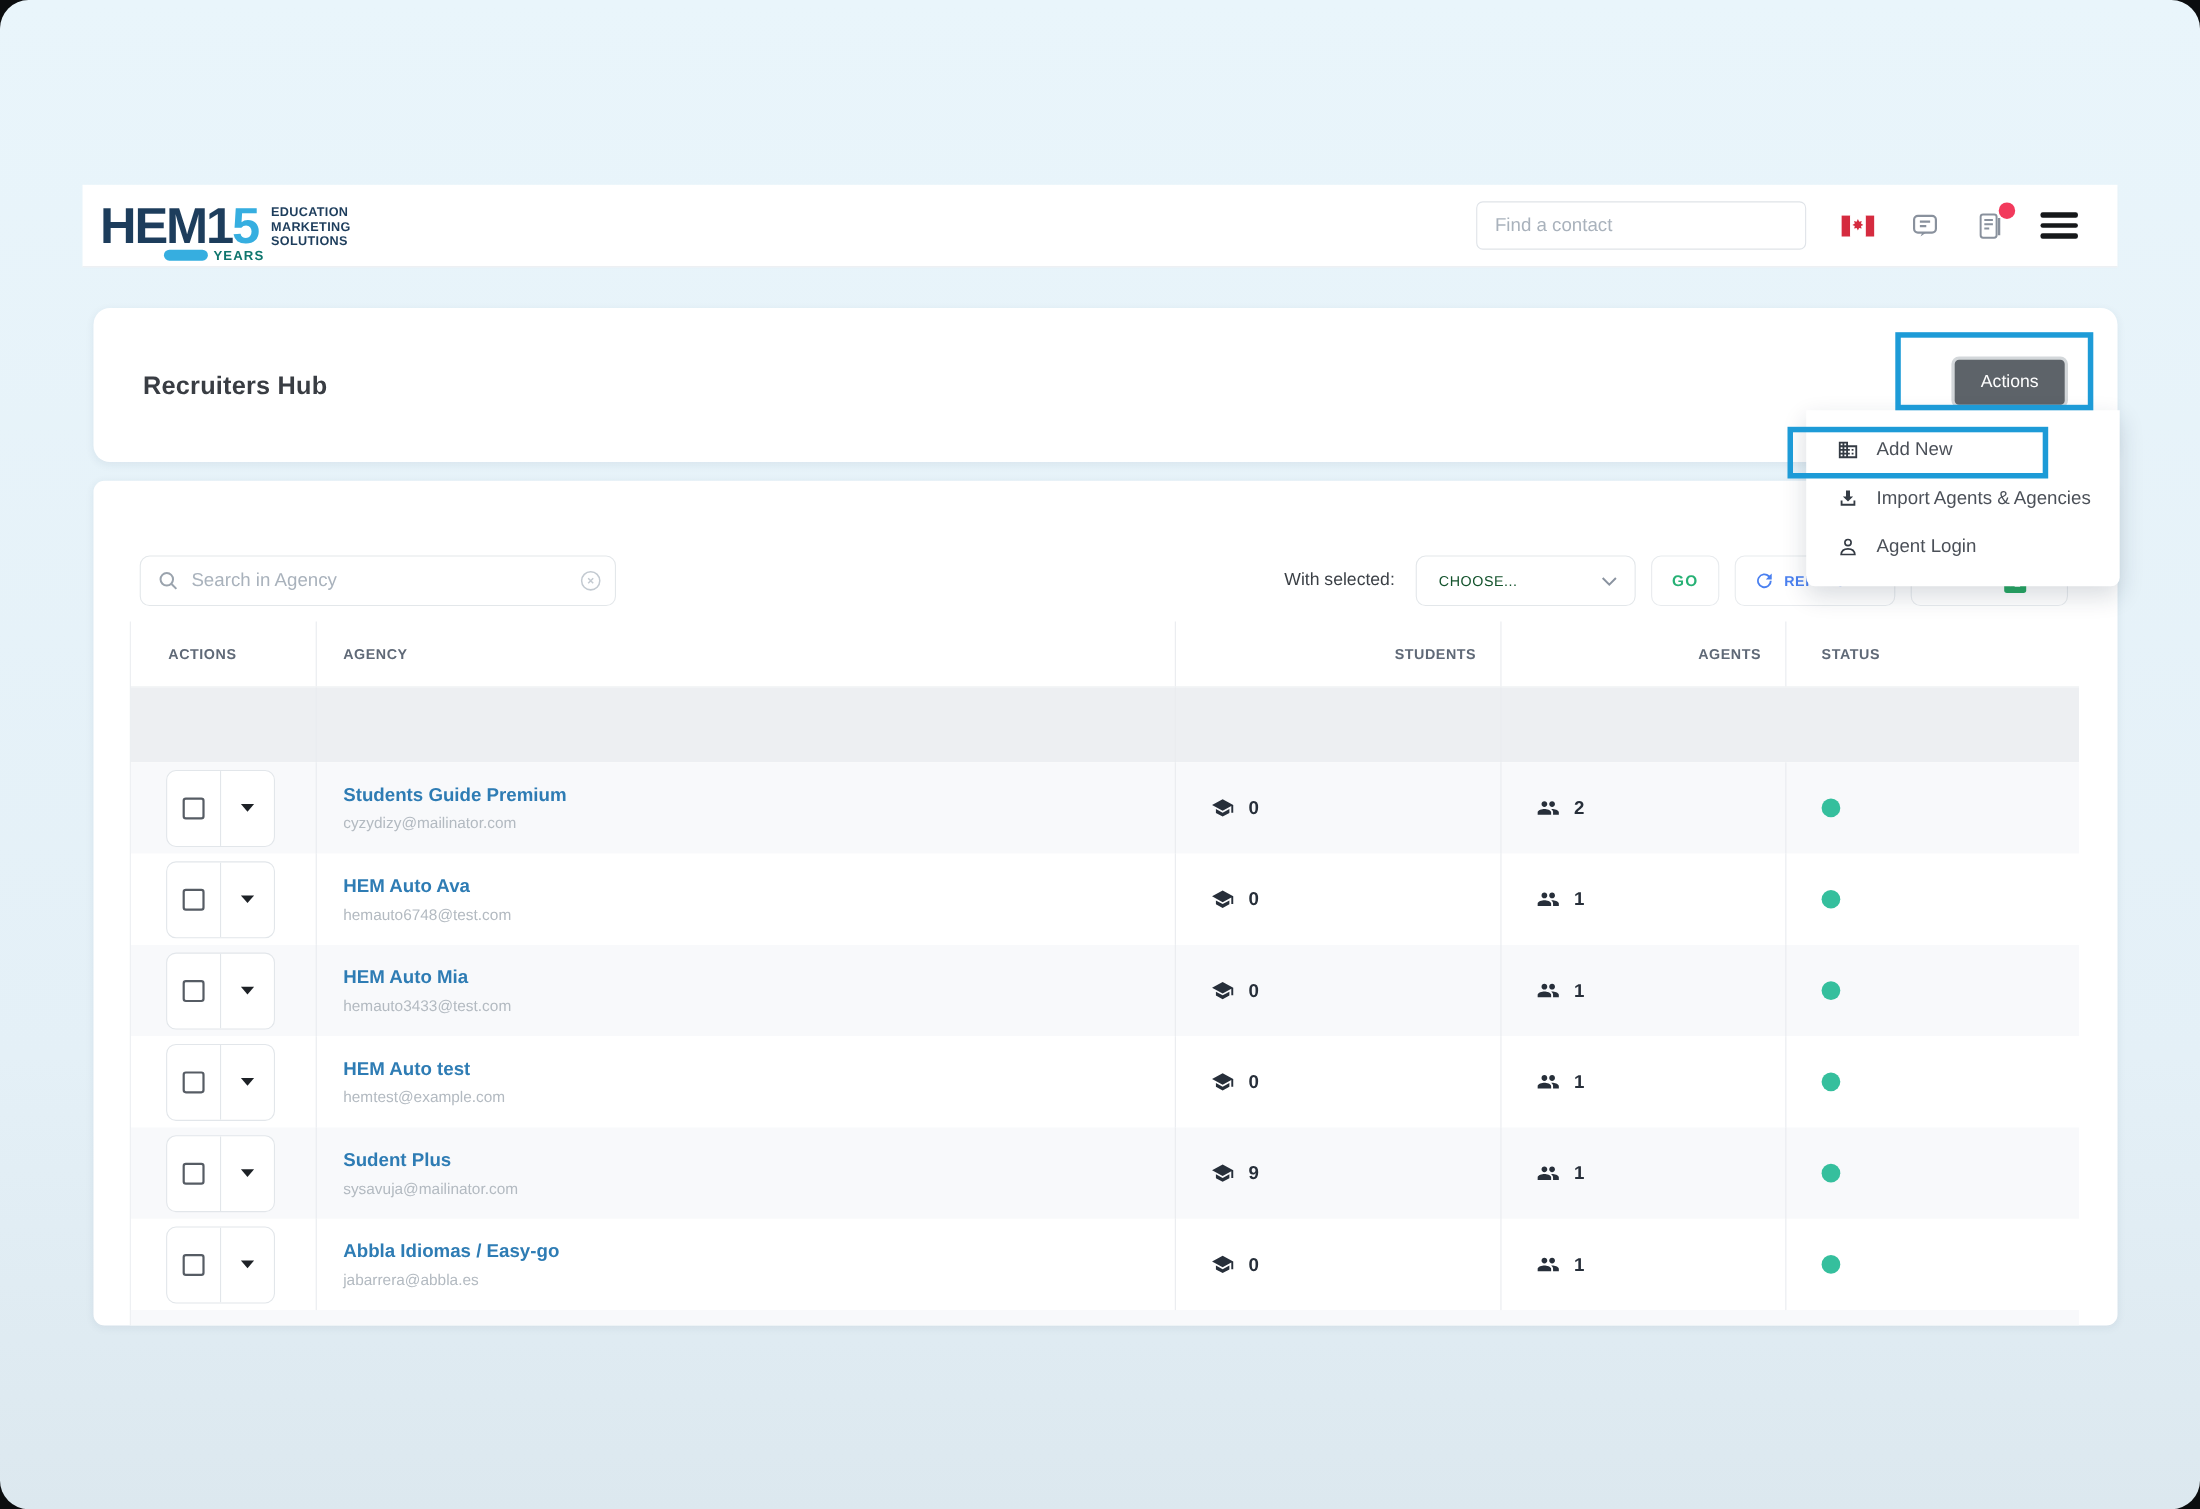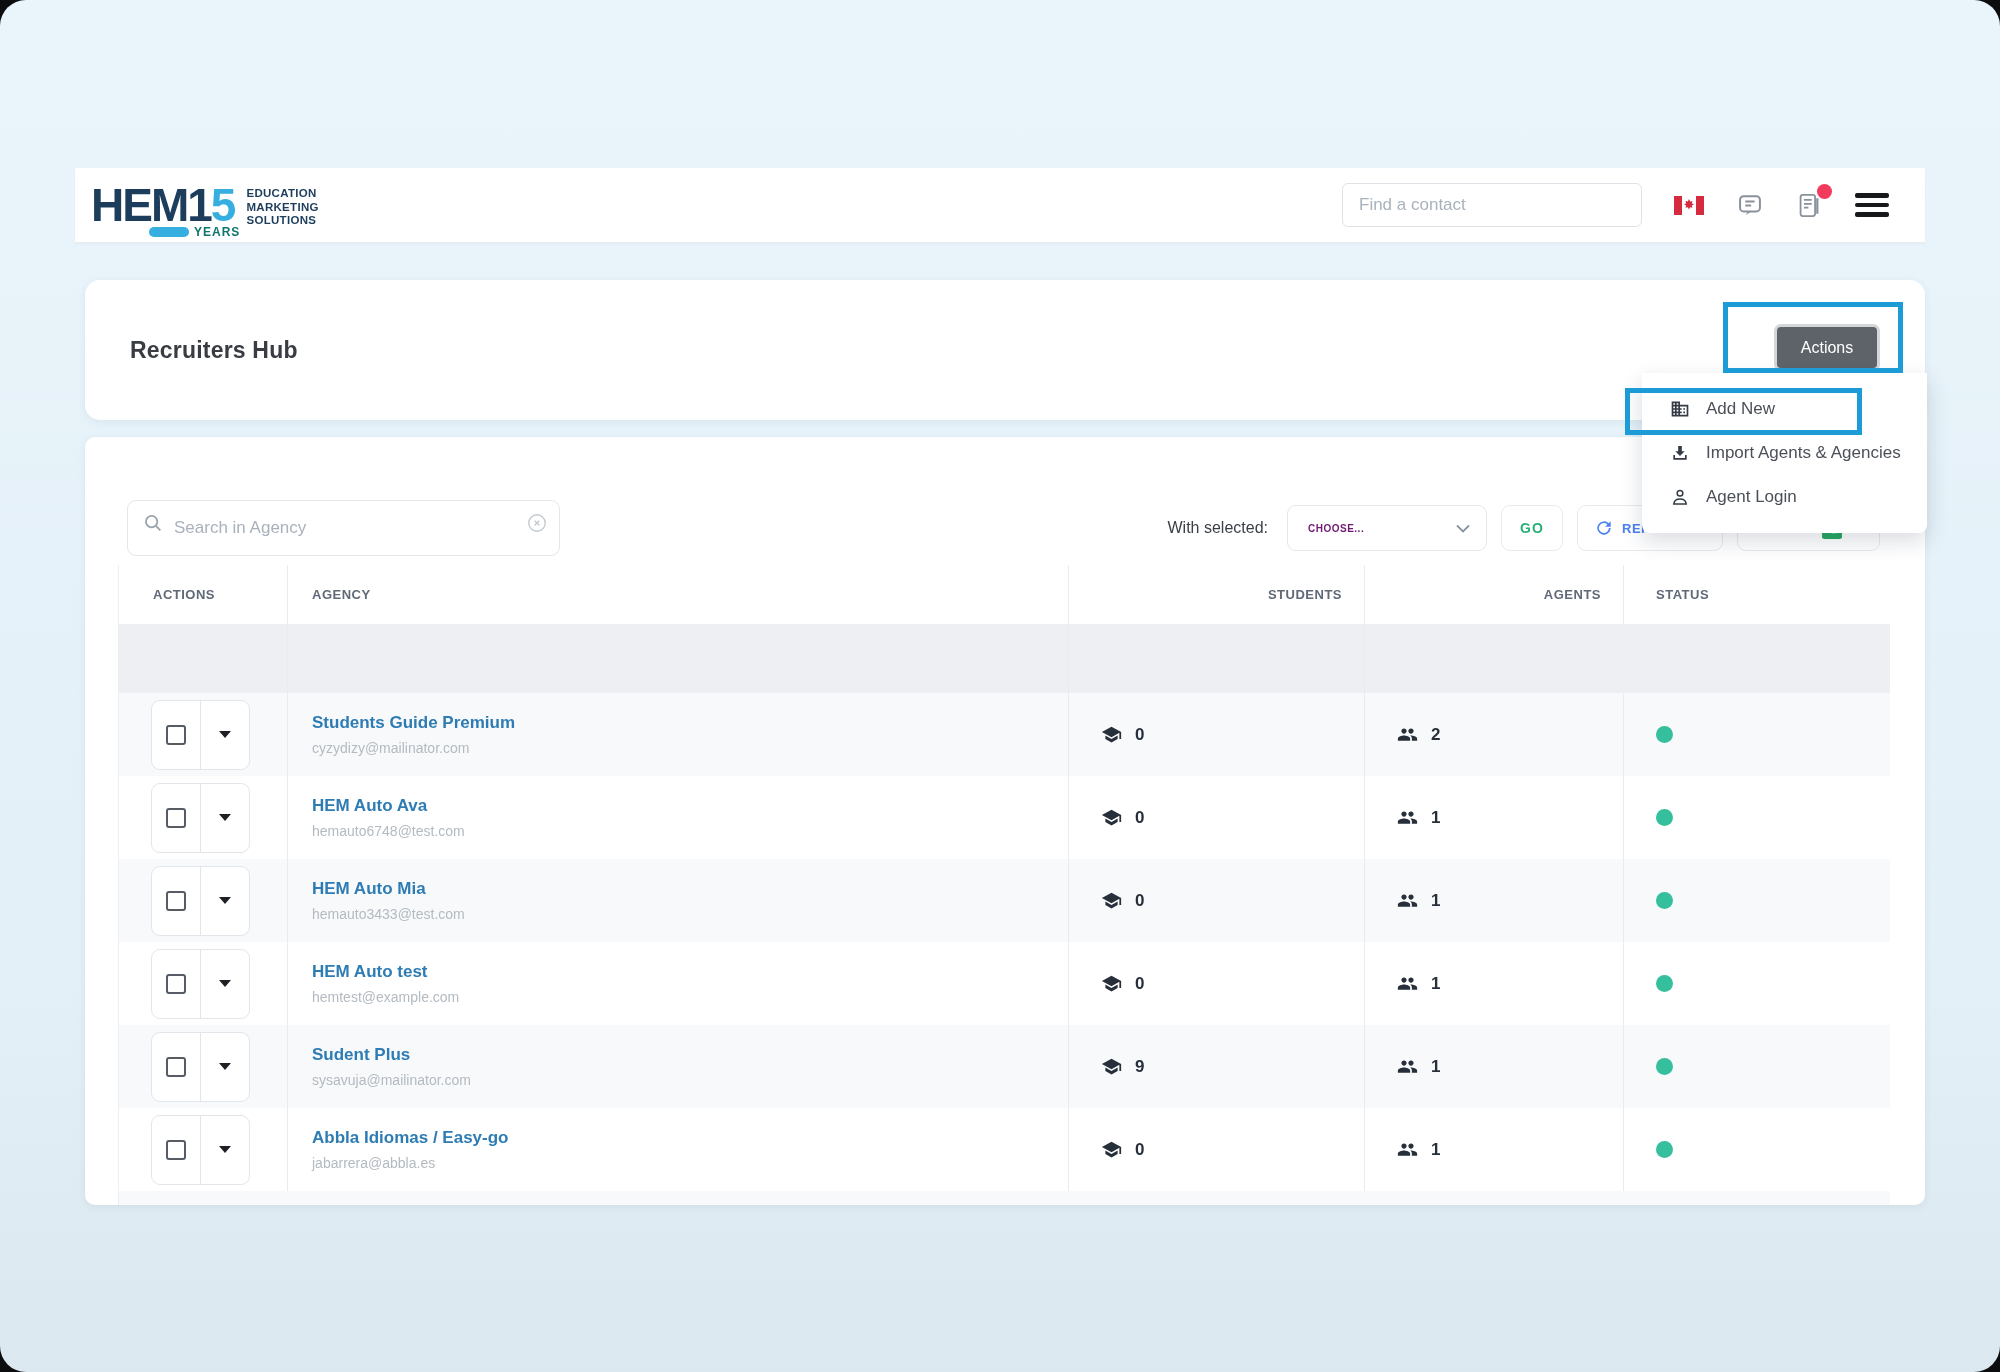--- a/index.html
+++ b/index.html
@@ -46,31 +46,31 @@
   
   .dropdown{position:absolute;left:1642px;top:373px;width:285px;height:160px;background:#fff;z-index:50;
             border-radius:0 0 8px 8px;box-shadow:0 8px 22px rgba(20,40,60,.16);padding-top:14px;}
   .dd-item{display:flex;align-items:center;gap:16px;height:44px;padding-left:28px;cursor:pointer;}
   .dd-item span{font-size:17px;font-weight:500;color:#4b5058;}
 
   
   .table-card{position:absolute;left:85px;top:437px;width:1840px;height:768px;background:#fff;
               border-radius:10px;box-shadow:0 2px 8px rgba(30,60,90,.07);overflow:hidden;}
   .toolbar{position:absolute;left:42px;right:45px;top:68px;height:46px;display:flex;align-items:center;}
-  .agency-search{position:relative;width:433px;height:56px;}
+  .agency-search{position:relative;width:433px;height:46px;}
   .agency-search input{width:100%;height:100%;border:1px solid #e3e7ea;border-radius:9px;padding:0 46px;
                        font-size:17px;color:#333;outline:none;background:#fff;}
   .agency-search input::placeholder{color:#a9b2bc;}
   .agency-search .mag{position:absolute;left:15px;top:12px;}
   .agency-search .clear{position:absolute;right:12px;top:12px;cursor:pointer;}
   .tb-right{margin-left:auto;display:flex;align-items:center;gap:14px;}
   .ws-label{font-size:16px;font-weight:400;color:#3a3f45;margin-right:5px;}
   .choose{width:200px;height:46px;border:1px solid #e3e7ea;border-radius:9px;background:#fff;display:flex;
           align-items:center;padding:0 16px 0 20px;cursor:pointer;}
-  .choose span{font-size:10px;font-weight:700;letter-spacing:.5px;color:#701a75;}
+  .choose span{font-size:13px;font-weight:400;letter-spacing:.5px;color:#14532d;}
   .choose svg{margin-left:auto;}
   .btn{height:46px;border:1px solid #e8ebee;border-radius:9px;background:#fff;display:flex;align-items:center;
        justify-content:center;cursor:pointer;font-weight:700;}
   .btn-go{width:62px;color:#27b175;font-size:14px;letter-spacing:1px;}
   .btn-refresh{width:146px;gap:8px;color:#4a80f0;font-size:13px;letter-spacing:.5px;justify-content:flex-start;padding-left:16px;}
   .btn-export{width:143px;justify-content:flex-start;padding-left:83px;}
 
   
   .table{margin:128px 35px 0 33px;border-left:1px solid #eceef1;}
   .trow,.thead,.tselect{display:grid;grid-template-columns:169px 781px 296px 259px 267px;}

